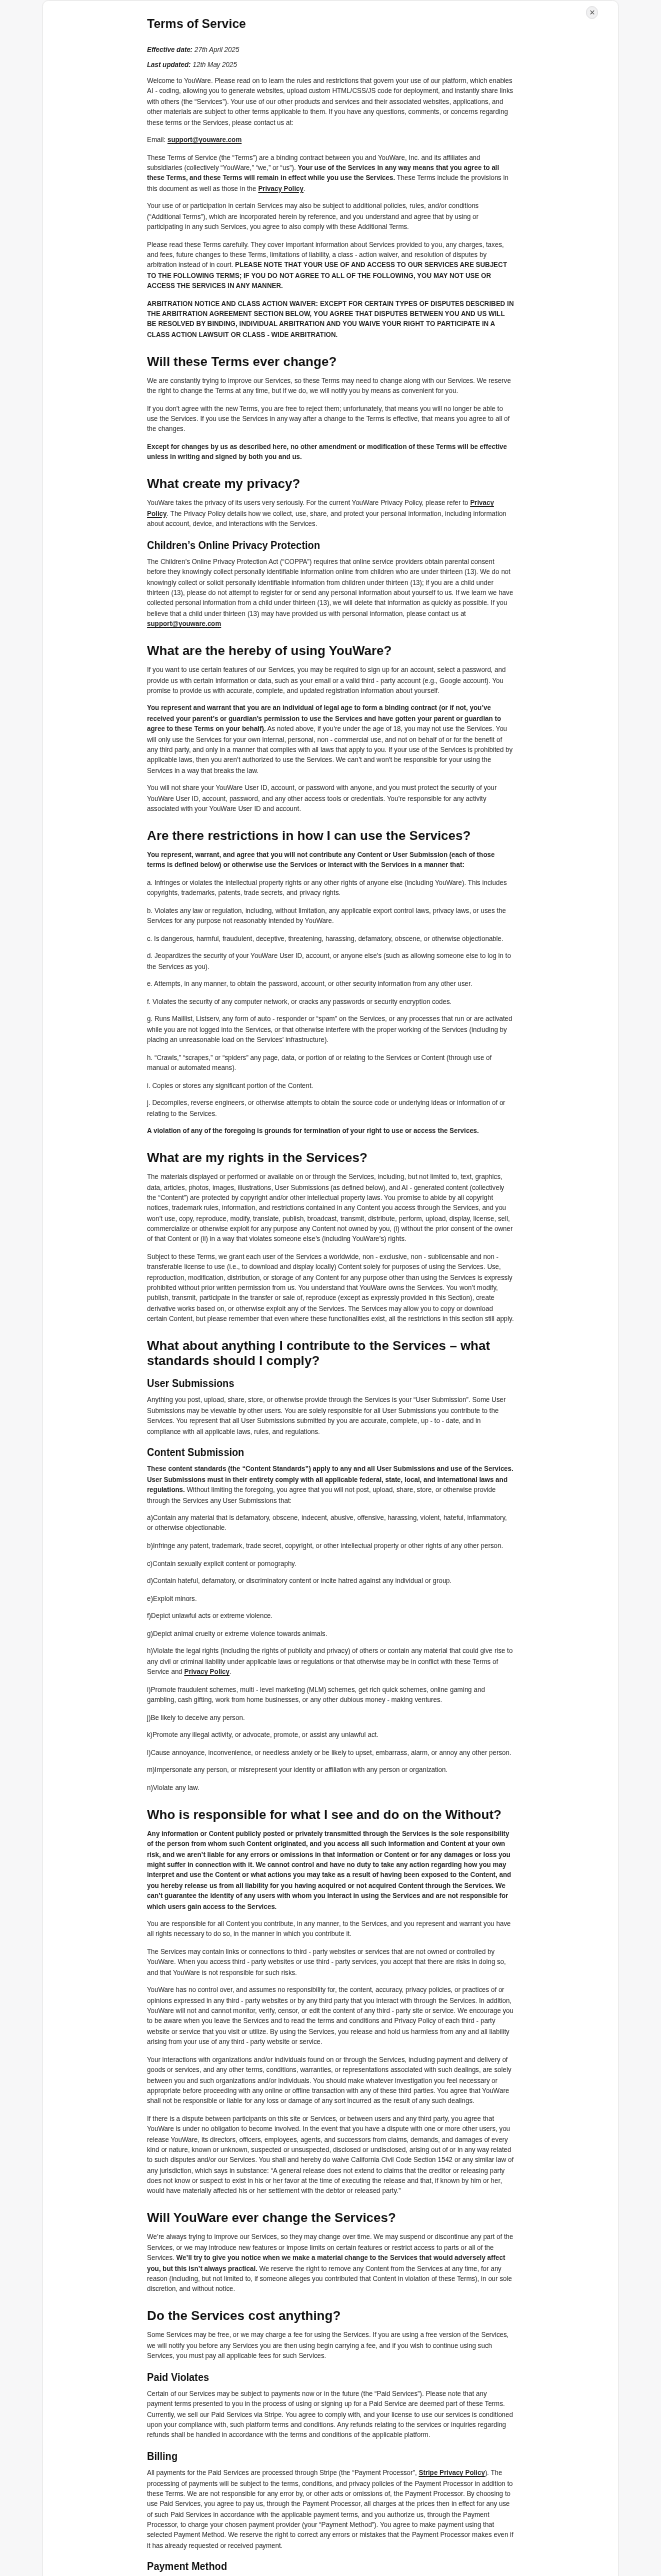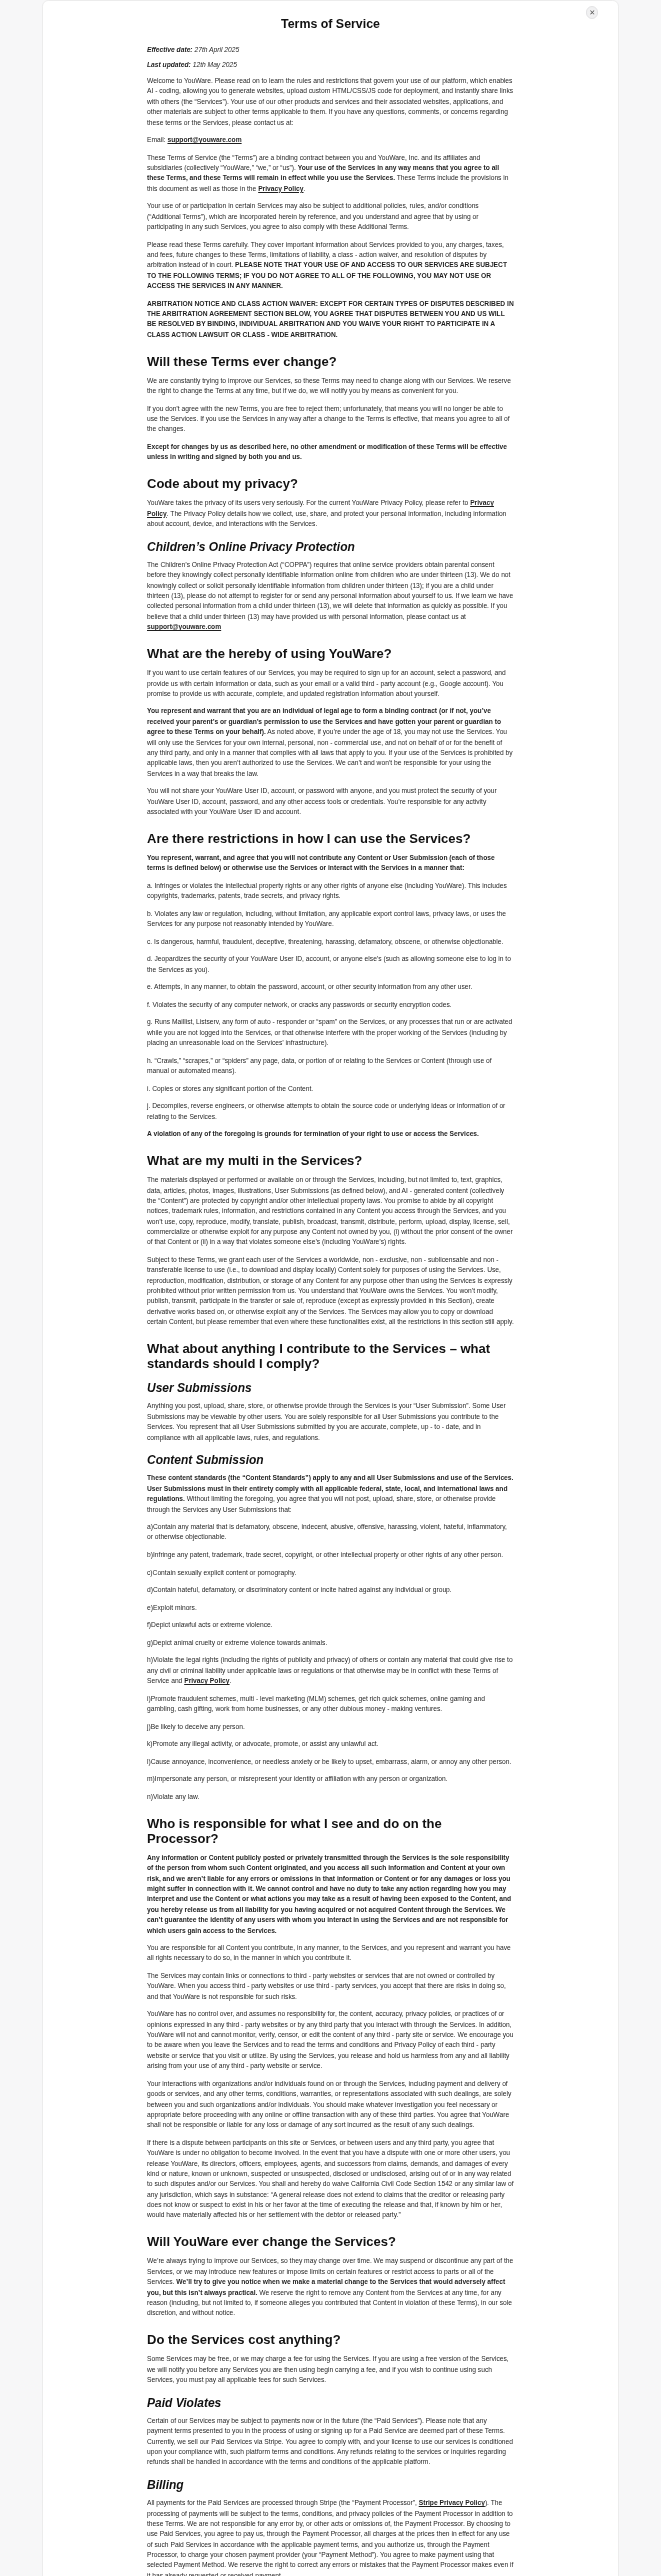--- a/index.html
+++ b/index.html
@@ -31,29 +31,28 @@
   }
   .content {
     max-width: 367px;
     margin: 0 auto;
     padding: 11.3px 0 31px 0;
   }
   .doc-title {
     font-size: 12.4px;
     font-weight: 700;
     color: #111;
-    text-align: center;
     margin: 5.2px 0 13.4px 0;
   }
   .blk { color: #1f1f1f; }
   p.blk, p.li { font-size: 6.7px; line-height: 1.55; margin: 0 0 7.2px 0; }
   p.meta { font-size: 6.7px; font-style: italic; margin: 0 0 5.2px 0; }
   p.meta strong { font-weight: 700; }
   h2.blk { font-size: 13px; font-weight: 700; color: #111; margin: 13.4px 0 7.2px 0; }
-  h3.blk { font-size: 12px; font-weight: 700; color: #111; margin: 10.3px 0 6.2px 0; font-style: italic; }
+  h3.blk { font-size: 10px; font-weight: 700; color: #111; margin: 10.3px 0 6.2px 0; }
   strong { font-weight: 700; }
   .doc-link {
     color: inherit;
     font-weight: 600;
     text-decoration: underline;
     cursor: pointer;
   }
 </style>
 </head>
 <body>
@@ -70,42 +69,42 @@
         <p class="blk p">Welcome to YouWare. Please read on to learn the rules and restrictions that govern your use of our platform, which enables AI - coding, allowing you to generate websites, upload custom HTML/CSS/JS code for deployment, and instantly share links with others (the “Services”). Your use of our other products and services and their associated websites, applications, and other materials are subject to other terms applicable to them. If you have any questions, comments, or concerns regarding these terms or the Services, please contact us at:</p>
         <p class="blk p">Email: <span class="doc-link">support@youware.com</span></p>
         <p class="blk p">These Terms of Service (the “Terms”) are a binding contract between you and YouWare, Inc. and its affiliates and subsidiaries (collectively “YouWare,” “we,” or “us”). <strong>Your use of the Services in any way means that you agree to all these Terms, and these Terms will remain in effect while you use the Services.</strong> These Terms include the provisions in this document as well as those in the <span class="doc-link">Privacy Policy</span>.</p>
         <p class="blk p">Your use of or participation in certain Services may also be subject to additional policies, rules, and/or conditions (“Additional Terms”), which are incorporated herein by reference, and you understand and agree that by using or participating in any such Services, you agree to also comply with these Additional Terms.</p>
         <p class="blk p">Please read these Terms carefully. They cover important information about Services provided to you, any charges, taxes, and fees, future changes to these Terms, limitations of liability, a class - action waiver, and resolution of disputes by arbitration instead of in court. <strong>PLEASE NOTE THAT YOUR USE OF AND ACCESS TO OUR SERVICES ARE SUBJECT TO THE FOLLOWING TERMS; IF YOU DO NOT AGREE TO ALL OF THE FOLLOWING, YOU MAY NOT USE OR ACCESS THE SERVICES IN ANY MANNER.</strong></p>
         <p class="blk p"><strong>ARBITRATION NOTICE AND CLASS ACTION WAIVER: EXCEPT FOR CERTAIN TYPES OF DISPUTES DESCRIBED IN THE ARBITRATION AGREEMENT SECTION BELOW, YOU AGREE THAT DISPUTES BETWEEN YOU AND US WILL BE RESOLVED BY BINDING, INDIVIDUAL ARBITRATION AND YOU WAIVE YOUR RIGHT TO PARTICIPATE IN A CLASS ACTION LAWSUIT OR CLASS - WIDE ARBITRATION.</strong></p>
         <h2 class="blk h2">Will these Terms ever change?</h2>
         <p class="blk p">We are constantly trying to improve our Services, so these Terms may need to change along with our Services. We reserve the right to change the Terms at any time, but if we do, we will notify you by means as convenient for you.</p>
         <p class="blk p">If you don’t agree with the new Terms, you are free to reject them; unfortunately, that means you will no longer be able to use the Services. If you use the Services in any way after a change to the Terms is effective, that means you agree to all of the changes.</p>
         <p class="blk p"><strong>Except for changes by us as described here, no other amendment or modification of these Terms will be effective unless in writing and signed by both you and us.</strong></p>
-        <h2 class="blk h2">Code about my privacy?</h2>
+        <h2 class="blk h2">What create my privacy?</h2>
         <p class="blk p">YouWare takes the privacy of its users very seriously. For the current YouWare Privacy Policy, please refer to <span class="doc-link">Privacy Policy</span>. The Privacy Policy details how we collect, use, share, and protect your personal information, including information about account, device, and interactions with the Services.</p>
         <h3 class="blk h3">Children’s Online Privacy Protection</h3>
         <p class="blk p">The Children’s Online Privacy Protection Act (“COPPA”) requires that online service providers obtain parental consent before they knowingly collect personally identifiable information online from children who are under thirteen (13). We do not knowingly collect or solicit personally identifiable information from children under thirteen (13); if you are a child under thirteen (13), please do not attempt to register for or send any personal information about yourself to us. If we learn we have collected personal information from a child under thirteen (13), we will delete that information as quickly as possible. If you believe that a child under thirteen (13) may have provided us with personal information, please contact us at <span class="doc-link">support@youware.com</span></p>
         <h2 class="blk h2">What are the hereby of using YouWare?</h2>
         <p class="blk p">If you want to use certain features of our Services, you may be required to sign up for an account, select a password, and provide us with certain information or data, such as your email or a valid third - party account (e.g., Google account). You promise to provide us with accurate, complete, and updated registration information about yourself.</p>
         <p class="blk p"><strong>You represent and warrant that you are an individual of legal age to form a binding contract (or if not, you’ve received your parent’s or guardian’s permission to use the Services and have gotten your parent or guardian to agree to these Terms on your behalf).</strong> As noted above, if you’re under the age of 18, you may not use the Services. You will only use the Services for your own internal, personal, non - commercial use, and not on behalf of or for the benefit of any third party, and only in a manner that complies with all laws that apply to you. If your use of the Services is prohibited by applicable laws, then you aren’t authorized to use the Services. We can’t and won’t be responsible for your using the Services in a way that breaks the law.</p>
         <p class="blk p">You will not share your YouWare User ID, account, or password with anyone, and you must protect the security of your YouWare User ID, account, password, and any other access tools or credentials. You’re responsible for any activity associated with your YouWare User ID and account.</p>
         <h2 class="blk h2">Are there restrictions in how I can use the Services?</h2>
         <p class="blk p"><strong>You represent, warrant, and agree that you will not contribute any Content or User Submission (each of those terms is defined below) or otherwise use the Services or interact with the Services in a manner that:</strong></p>
         <p class="blk li">a. Infringes or violates the intellectual property rights or any other rights of anyone else (including YouWare). This includes copyrights, trademarks, patents, trade secrets, and privacy rights.</p>
         <p class="blk li">b. Violates any law or regulation, including, without limitation, any applicable export control laws, privacy laws, or uses the Services for any purpose not reasonably intended by YouWare.</p>
         <p class="blk li">c. Is dangerous, harmful, fraudulent, deceptive, threatening, harassing, defamatory, obscene, or otherwise objectionable.</p>
         <p class="blk li">d. Jeopardizes the security of your YouWare User ID, account, or anyone else’s (such as allowing someone else to log in to the Services as you).</p>
         <p class="blk li">e. Attempts, in any manner, to obtain the password, account, or other security information from any other user.</p>
         <p class="blk li">f. Violates the security of any computer network, or cracks any passwords or security encryption codes.</p>
         <p class="blk li">g. Runs Maillist, Listserv, any form of auto - responder or “spam” on the Services, or any processes that run or are activated while you are not logged into the Services, or that otherwise interfere with the proper working of the Services (including by placing an unreasonable load on the Services’ infrastructure).</p>
         <p class="blk li">h. “Crawls,” “scrapes,” or “spiders” any page, data, or portion of or relating to the Services or Content (through use of manual or automated means).</p>
         <p class="blk li">i. Copies or stores any significant portion of the Content.</p>
         <p class="blk li">j. Decompiles, reverse engineers, or otherwise attempts to obtain the source code or underlying ideas or information of or relating to the Services.</p>
         <p class="blk p"><strong>A violation of any of the foregoing is grounds for termination of your right to use or access the Services.</strong></p>
-        <h2 class="blk h2">What are my multi in the Services?</h2>
+        <h2 class="blk h2">What are my rights in the Services?</h2>
         <p class="blk p">The materials displayed or performed or available on or through the Services, including, but not limited to, text, graphics, data, articles, photos, images, illustrations, User Submissions (as defined below), and AI - generated content (collectively the “Content”) are protected by copyright and/or other intellectual property laws. You promise to abide by all copyright notices, trademark rules, information, and restrictions contained in any Content you access through the Services, and you won’t use, copy, reproduce, modify, translate, publish, broadcast, transmit, distribute, perform, upload, display, license, sell, commercialize or otherwise exploit for any purpose any Content not owned by you, (i) without the prior consent of the owner of that Content or (ii) in a way that violates someone else’s (including YouWare’s) rights.</p>
         <p class="blk p">Subject to these Terms, we grant each user of the Services a worldwide, non - exclusive, non - sublicensable and non - transferable license to use (i.e., to download and display locally) Content solely for purposes of using the Services. Use, reproduction, modification, distribution, or storage of any Content for any purpose other than using the Services is expressly prohibited without prior written permission from us. You understand that YouWare owns the Services. You won’t modify, publish, transmit, participate in the transfer or sale of, reproduce (except as expressly provided in this Section), create derivative works based on, or otherwise exploit any of the Services. The Services may allow you to copy or download certain Content, but please remember that even where these functionalities exist, all the restrictions in this section still apply.</p>
         <h2 class="blk h2">What about anything I contribute to the Services – what standards should I comply?</h2>
         <h3 class="blk h3">User Submissions</h3>
         <p class="blk p">Anything you post, upload, share, store, or otherwise provide through the Services is your “User Submission”. Some User Submissions may be viewable by other users. You are solely responsible for all User Submissions you contribute to the Services. You represent that all User Submissions submitted by you are accurate, complete, up - to - date, and in compliance with all applicable laws, rules, and regulations.</p>
         <h3 class="blk h3">Content Submission</h3>
         <p class="blk p"><strong>These content standards (the “Content Standards”) apply to any and all User Submissions and use of the Services. User Submissions must in their entirety comply with all applicable federal, state, local, and international laws and regulations.</strong> Without limiting the foregoing, you agree that you will not post, upload, share, store, or otherwise provide through the Services any User Submissions that:</p>
         <p class="blk li">a)Contain any material that is defamatory, obscene, indecent, abusive, offensive, harassing, violent, hateful, inflammatory, or otherwise objectionable.</p>
         <p class="blk li">b)Infringe any patent, trademark, trade secret, copyright, or other intellectual property or other rights of any other person.</p>
         <p class="blk li">c)Contain sexually explicit content or pornography.</p>
@@ -113,21 +112,21 @@
         <p class="blk li">e)Exploit minors.</p>
         <p class="blk li">f)Depict unlawful acts or extreme violence.</p>
         <p class="blk li">g)Depict animal cruelty or extreme violence towards animals.</p>
         <p class="blk li">h)Violate the legal rights (including the rights of publicity and privacy) of others or contain any material that could give rise to any civil or criminal liability under applicable laws or regulations or that otherwise may be in conflict with these Terms of Service and <span class="doc-link">Privacy Policy</span>.</p>
         <p class="blk li">i)Promote fraudulent schemes, multi - level marketing (MLM) schemes, get rich quick schemes, online gaming and gambling, cash gifting, work from home businesses, or any other dubious money - making ventures.</p>
         <p class="blk li">j)Be likely to deceive any person.</p>
         <p class="blk li">k)Promote any illegal activity, or advocate, promote, or assist any unlawful act.</p>
         <p class="blk li">l)Cause annoyance, inconvenience, or needless anxiety or be likely to upset, embarrass, alarm, or annoy any other person.</p>
         <p class="blk li">m)Impersonate any person, or misrepresent your identity or affiliation with any person or organization.</p>
         <p class="blk li">n)Violate any law.</p>
-        <h2 class="blk h2">Who is responsible for what I see and do on the Processor?</h2>
+        <h2 class="blk h2">Who is responsible for what I see and do on the Without?</h2>
         <p class="blk p"><strong>Any information or Content publicly posted or privately transmitted through the Services is the sole responsibility of the person from whom such Content originated, and you access all such information and Content at your own risk, and we aren’t liable for any errors or omissions in that information or Content or for any damages or loss you might suffer in connection with it. We cannot control and have no duty to take any action regarding how you may interpret and use the Content or what actions you may take as a result of having been exposed to the Content, and you hereby release us from all liability for you having acquired or not acquired Content through the Services. We can’t guarantee the identity of any users with whom you interact in using the Services and are not responsible for which users gain access to the Services.</strong></p>
         <p class="blk p">You are responsible for all Content you contribute, in any manner, to the Services, and you represent and warrant you have all rights necessary to do so, in the manner in which you contribute it.</p>
         <p class="blk p">The Services may contain links or connections to third - party websites or services that are not owned or controlled by YouWare. When you access third - party websites or use third - party services, you accept that there are risks in doing so, and that YouWare is not responsible for such risks.</p>
         <p class="blk p">YouWare has no control over, and assumes no responsibility for, the content, accuracy, privacy policies, or practices of or opinions expressed in any third - party websites or by any third party that you interact with through the Services. In addition, YouWare will not and cannot monitor, verify, censor, or edit the content of any third - party site or service. We encourage you to be aware when you leave the Services and to read the terms and conditions and Privacy Policy of each third - party website or service that you visit or utilize. By using the Services, you release and hold us harmless from any and all liability arising from your use of any third - party website or service.</p>
         <p class="blk p">Your interactions with organizations and/or individuals found on or through the Services, including payment and delivery of goods or services, and any other terms, conditions, warranties, or representations associated with such dealings, are solely between you and such organizations and/or individuals. You should make whatever investigation you feel necessary or appropriate before proceeding with any online or offline transaction with any of these third parties. You agree that YouWare shall not be responsible or liable for any loss or damage of any sort incurred as the result of any such dealings.</p>
         <p class="blk p">If there is a dispute between participants on this site or Services, or between users and any third party, you agree that YouWare is under no obligation to become involved. In the event that you have a dispute with one or more other users, you release YouWare, its directors, officers, employees, agents, and successors from claims, demands, and damages of every kind or nature, known or unknown, suspected or unsuspected, disclosed or undisclosed, arising out of or in any way related to such disputes and/or our Services. You shall and hereby do waive California Civil Code Section 1542 or any similar law of any jurisdiction, which says in substance: “A general release does not extend to claims that the creditor or releasing party does not know or suspect to exist in his or her favor at the time of executing the release and that, if known by him or her, would have materially affected his or her settlement with the debtor or released party.”</p>
         <h2 class="blk h2">Will YouWare ever change the Services?</h2>
         <p class="blk p">We’re always trying to improve our Services, so they may change over time. We may suspend or discontinue any part of the Services, or we may introduce new features or impose limits on certain features or restrict access to parts or all of the Services. <strong>We’ll try to give you notice when we make a material change to the Services that would adversely affect you, but this isn’t always practical.</strong> We reserve the right to remove any Content from the Services at any time, for any reason (including, but not limited to, if someone alleges you contributed that Content in violation of these Terms), in our sole discretion, and without notice.</p>
         <h2 class="blk h2">Do the Services cost anything?</h2>
         <p class="blk p">Some Services may be free, or we may charge a fee for using the Services. If you are using a free version of the Services, we will notify you before any Services you are then using begin carrying a fee, and if you wish to continue using such Services, you must pay all applicable fees for such Services.</p>

